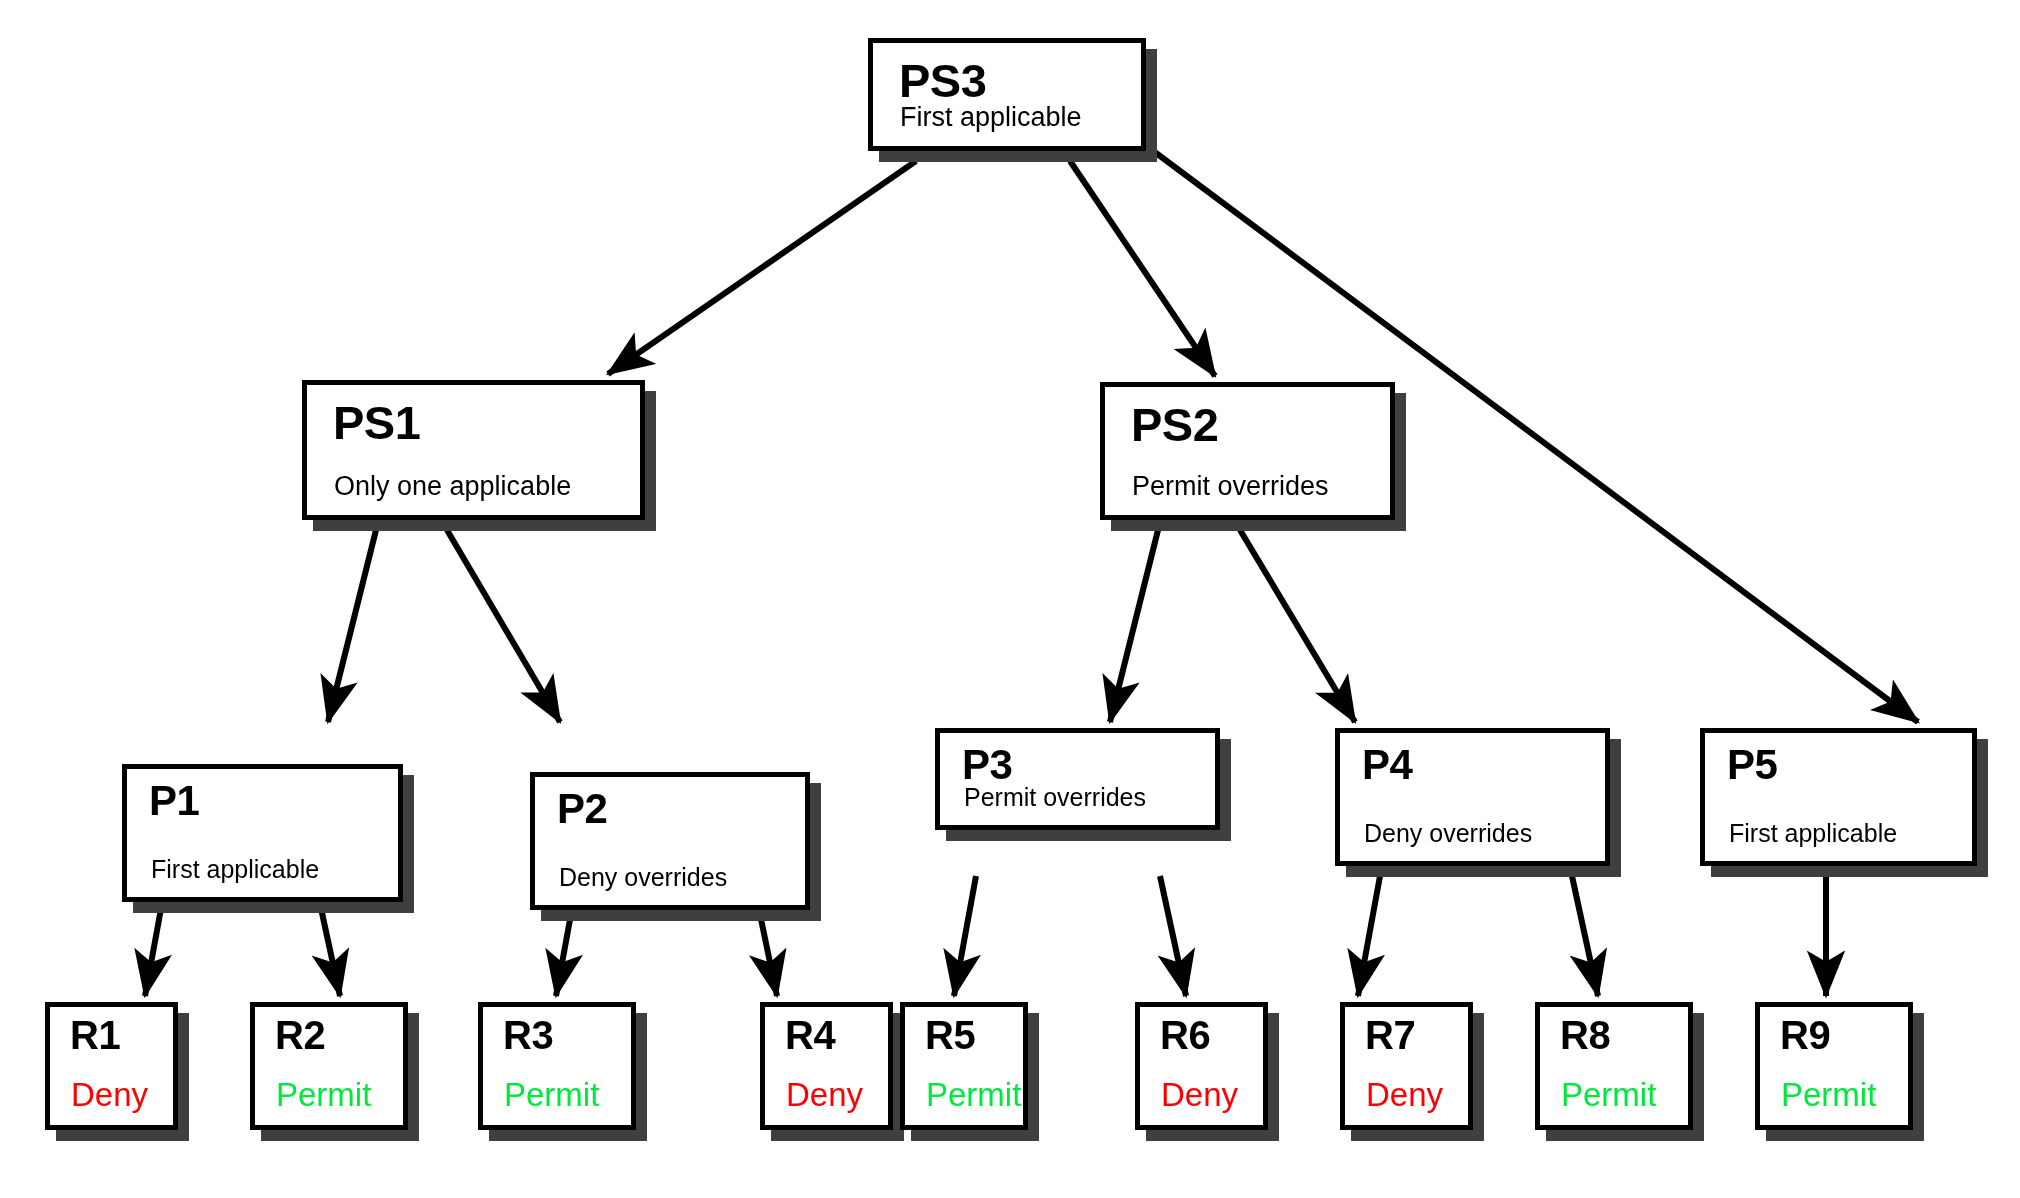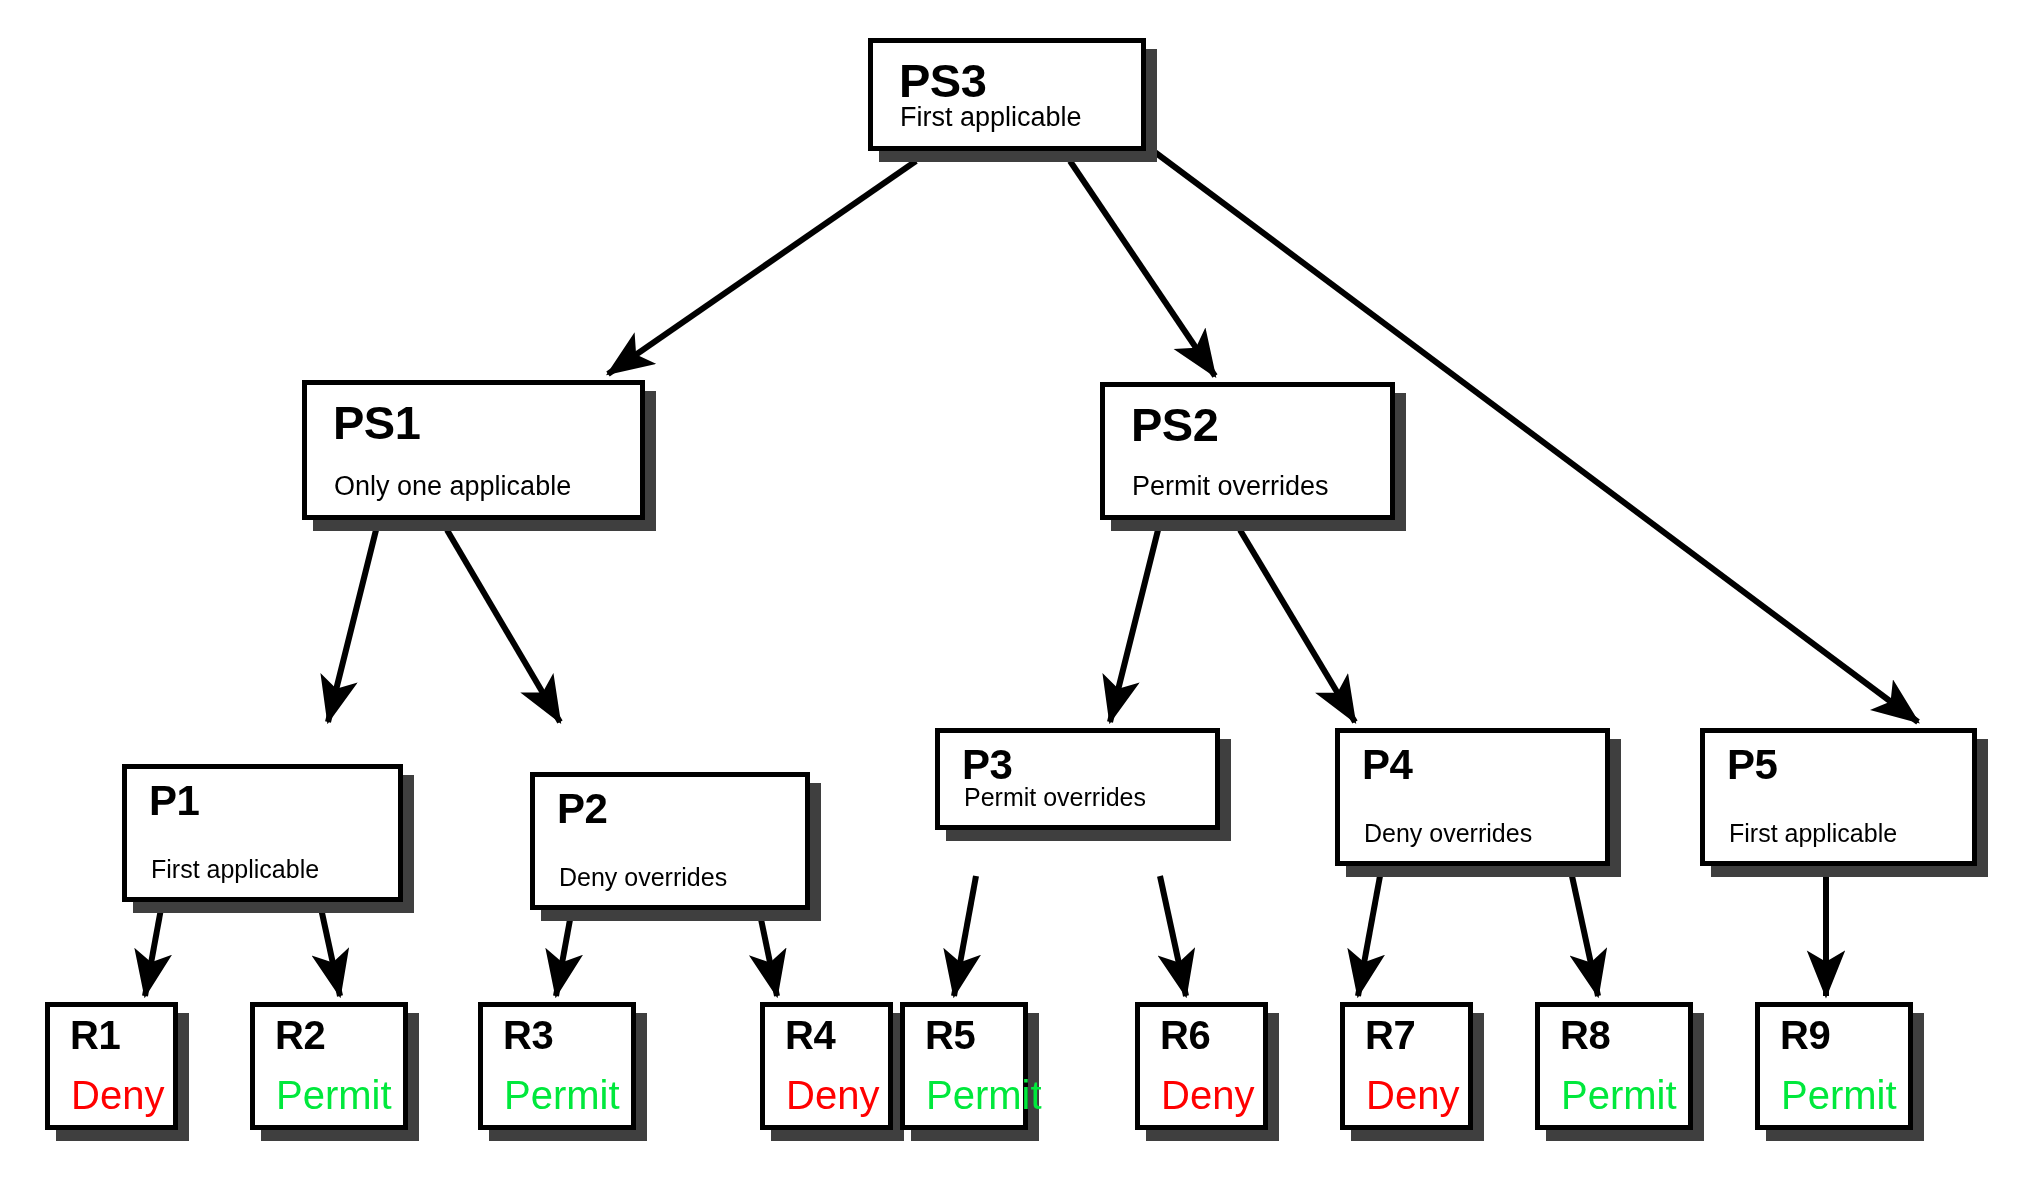--- a/index.html
+++ b/index.html
@@ -78,21 +78,21 @@
   
   .lvl-r .node-title {
     left: 20px;
     top: 6px;
     font-size: 40px;
     line-height: 44px;
   }
   .lvl-r .node-sub {
     left: 21px;
     bottom: 12px;
-    font-size: 40px;
+    font-size: 33px;
     line-height: 36px;
   }
   .eff-deny   { color: #ff0000; }
   .eff-permit { color: #00e83c; }
 </style>
 </head>
 <body>
 
 <div id="canvas">
 

